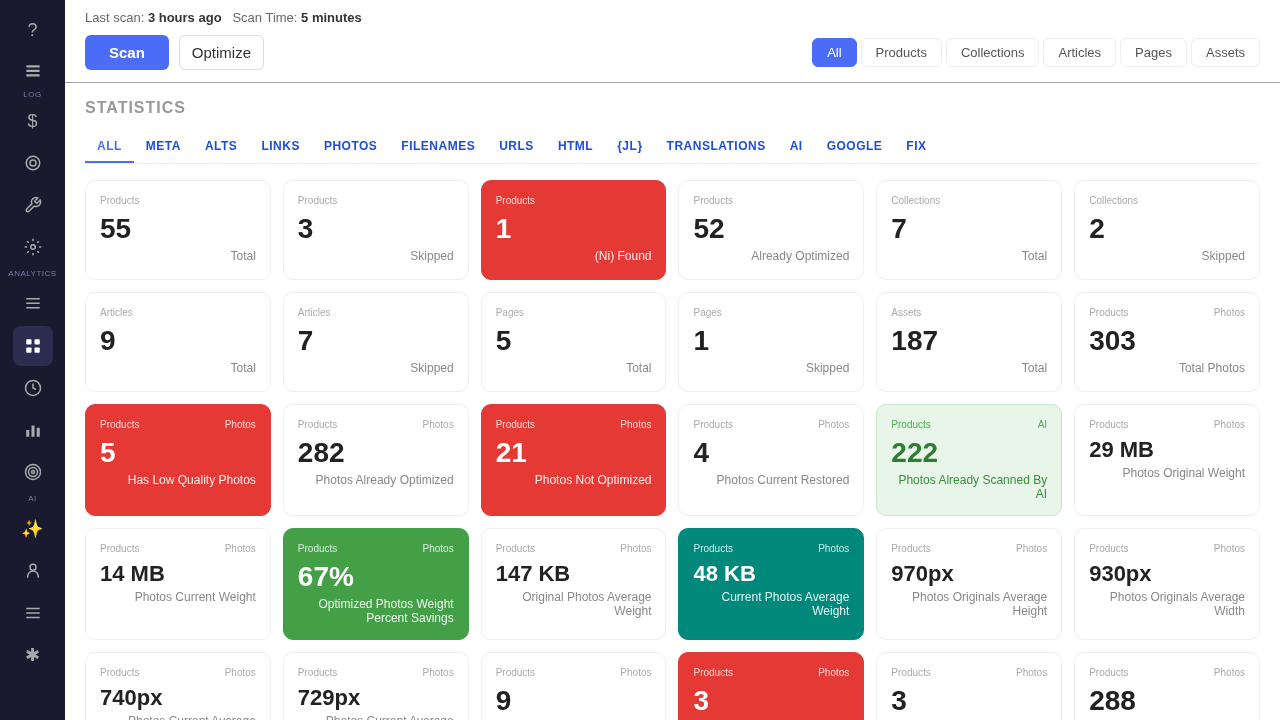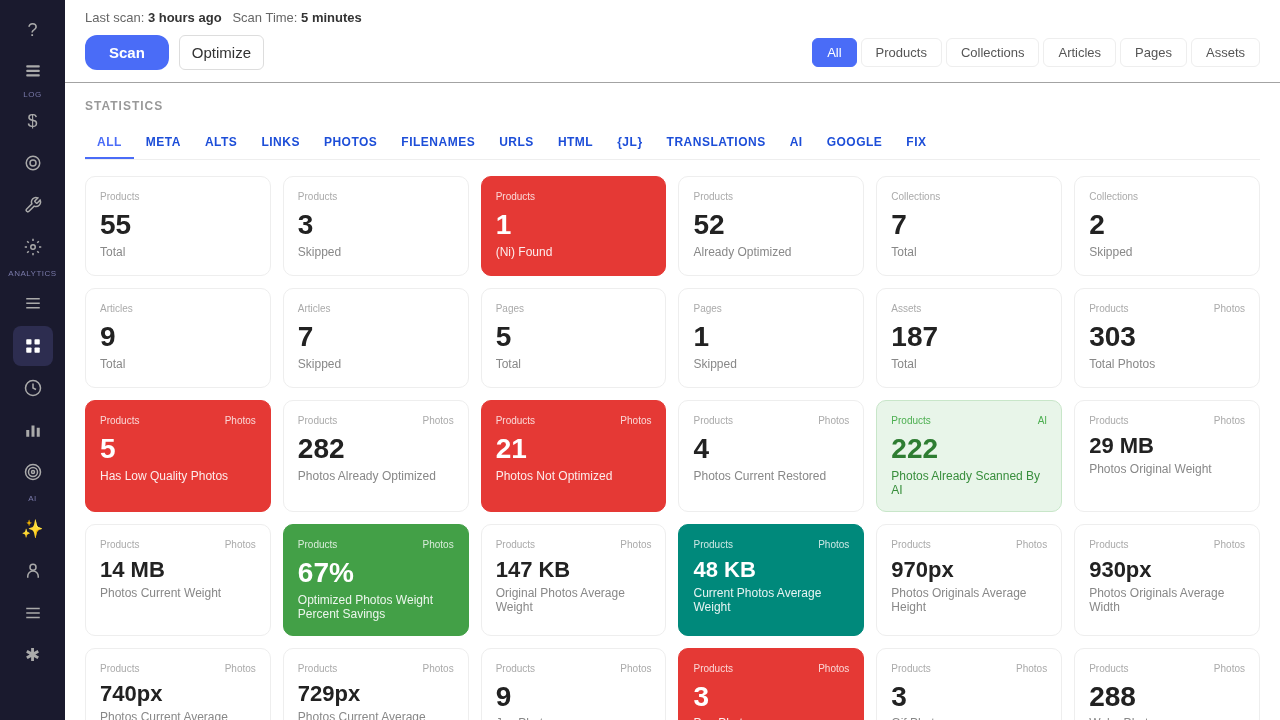--- a/index.html
+++ b/index.html
@@ -60,21 +60,21 @@
       align-items: center;
       justify-content: space-between;
       margin-bottom: 12px;
     }
     .action-left { display: flex; gap: 10px; }
     .btn-scan {
       background: #4a6cf7;
       color: #fff;
       border: none;
       padding: 8px 24px;
-      border-radius: 12px;
+      border-radius: 6px;
       font-size: 15px;
       font-weight: 600;
       cursor: pointer;
     }
     .btn-optimize {
       background: #fff;
       color: #333;
       border: 1px solid #ddd;
       padding: 8px 12px;
       border-radius: 6px;
@@ -98,21 +98,21 @@
     .filter-tab.active {
       background: #4a6cf7;
       color: #fff;
       border-color: #4a6cf7;
     }
 
     .stats-section {
       padding: 16px 20px;
     }
     .stats-title {
-      font-size: 12px;
+      font-size: 16px;
       font-weight: 700;
       color: #999;
       letter-spacing: 1px;
       margin-bottom: 14px;
     }
 
     
     .sub-tabs {
       display: flex;
       gap: 0;
@@ -177,20 +177,21 @@
     }
     .card.red .card-value,
     .card.green .card-value,
     .card.teal .card-value { color: #fff; }
     .card.light-green .card-value { color: #2e7d32; }
 
     .card-label {
       font-size: 12px;
       color: #888;
       font-weight: 500;
+      text-align: right;
     }
     .card.red .card-label,
     .card.green .card-label,
     .card.teal .card-label { color: rgba(255,255,255,0.9); }
     .card.light-green .card-label { color: #388e3c; }
 
     .card-value-small {
       font-size: 22px;
       font-weight: 700;
     }

